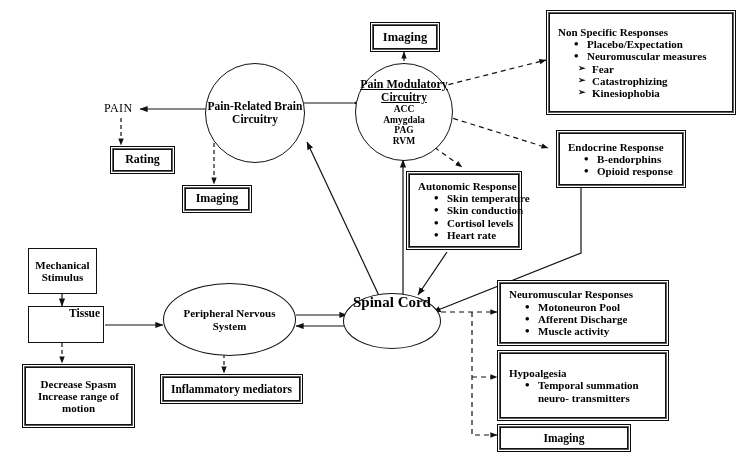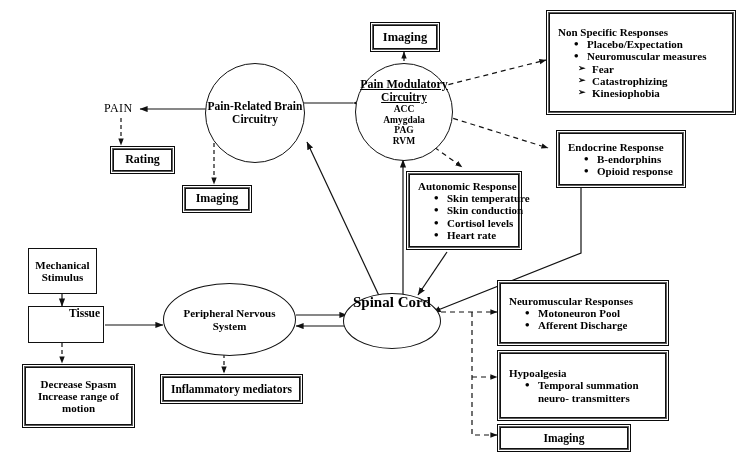--- a/index.html
+++ b/index.html
@@ -192,20 +192,21 @@
   <div class="node ell" style="left:343px;top:293px;width:98px;height:56px;">
     <span style="font-size:15px;">Spinal Cord</span>
   </div>
 
   <div class="node dbl" style="left:497px;top:280px;width:172px;height:66px;">
     <div class="inner" style="font-size:11px;padding:3px 2px;">
       <span class="hd">Neuromuscular Responses</span>
       <ul class="bul">
         <li>Motoneuron Pool</li>
         <li>Afferent Discharge</li>
+        <li>Muscle activity</li>
       </ul>
     </div>
   </div>
 
   <div class="node dbl" style="left:497px;top:350px;width:172px;height:71px;">
     <div class="inner" style="font-size:11px;padding:3px 2px;">
       <span class="hd">Hypoalgesia</span>
       <ul class="bul">
         <li>Temporal summation</li>
       </ul>

